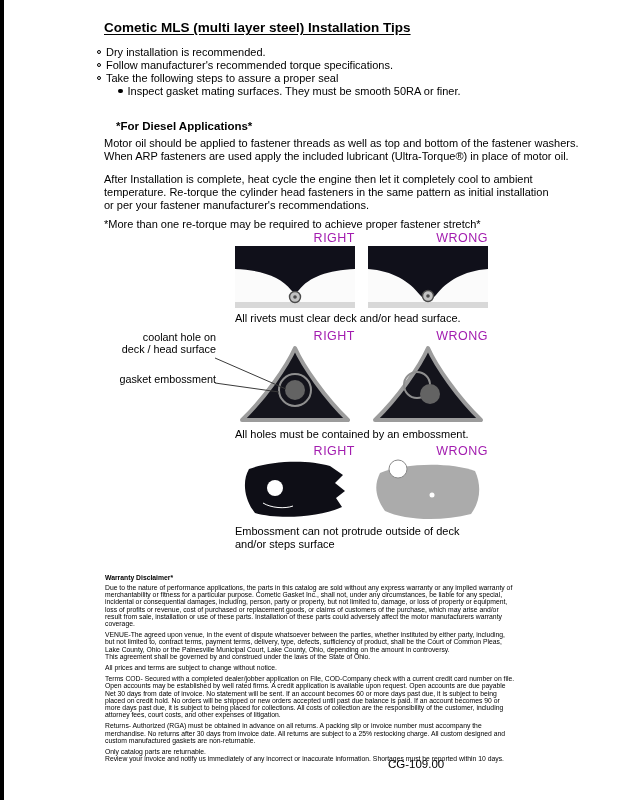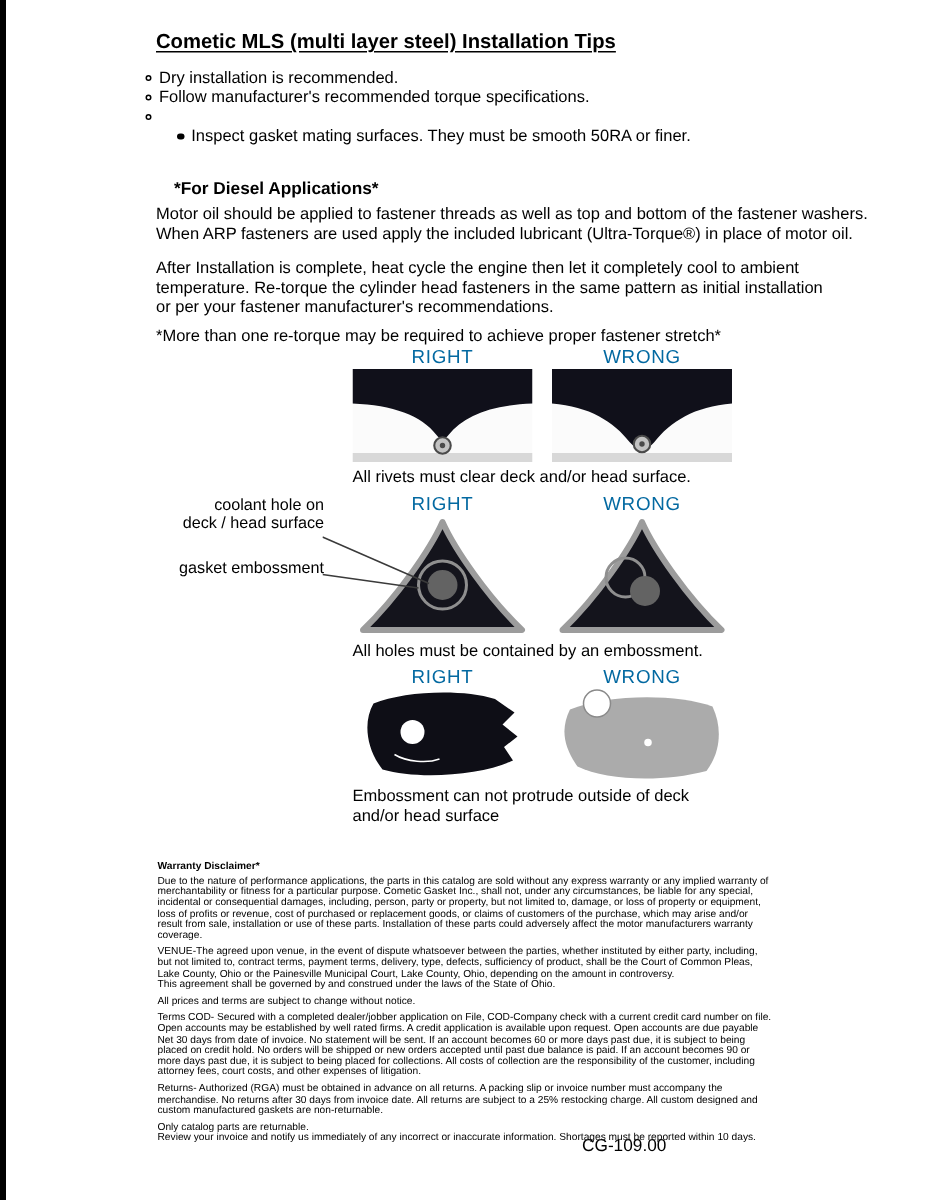--- a/index.html
+++ b/index.html
@@ -22,21 +22,21 @@
   .b2 { width:4.5px; height:4.5px; background:#000; border-radius:50%; margin-right:5px; flex:0 0 auto; }
 
   .diesel-heading { position:absolute; left:116px; top:120px; font-size:11.5px; font-weight:bold; }
   .body-text { position:absolute; left:104px; font-size:11px; line-height:12.9px; white-space:pre-line; width:500px; }
   .para1 { top:137px; }
   .para2 { top:173px; }
   .note  { top:218px; }
 
   .diag-row { position:absolute; left:235px; width:253px; }
   .diag-labels { display:flex; justify-content:space-between; height:15px; }
-  .diag-labels span { width:120px; text-align:center; font-size:12.5px; color:#0369a1; letter-spacing:0.5px; }
+  .diag-labels span { width:120px; text-align:right; font-size:12.5px; color:#a21caf; letter-spacing:0.5px; }
   .diag-images { display:flex; justify-content:space-between; }
   .diag-images svg { display:block; }
   .diag-caption { margin-top:4px; font-size:11px; white-space:pre-line; line-height:12.5px; }
   .row1 { top:231px; }
   .row2 { top:329px; }
   .row3 { top:444px; }
 
   .callout { position:absolute; width:98px; text-align:right; font-size:10.8px; line-height:11.8px; white-space:pre-line; }
   .callout1 { left:118px; top:332px; }
   .callout2 { left:118px; top:374px; }
@@ -60,20 +60,21 @@
     <div class="tip l1">
       <span class="b1"></span>
       <span>Dry installation is recommended.</span>
     </div>
     <div class="tip l1">
       <span class="b1"></span>
       <span>Follow manufacturer's recommended torque specifications.</span>
     </div>
     <div class="tip l1">
       <span class="b1"></span>
+      <span>Take the following steps to assure a proper seal</span>
     </div>
     <div class="tip l2">
       <span class="b2"></span>
       <span>Inspect gasket mating surfaces.  They must be smooth 50RA or finer.</span>
     </div>
   </div>
 
   <div class="diesel-heading">*For Diesel Applications*</div>
   <div class="body-text para1">Motor oil should be applied to fastener threads as well as top and bottom of the fastener washers.
 When ARP fasteners are used apply the included lubricant (Ultra-Torque®) in place of motor oil.</div>
@@ -145,21 +146,21 @@
         <circle cx="40" cy="29" r="8" fill="#ffffff"></circle>
         <path d="M28,44 C36,49 50,50 58,47" stroke="#ffffff" stroke-width="1" fill="none"></path>
       </svg>
       <svg width="120" height="62" viewBox="0 0 120 62">
         <path d="M12,14 C36,4 82,3 107,12 C114,27 112,43 103,55 C72,63 36,61 17,52 C7,38 6,26 12,14 Z" fill="#ababab"></path>
         <circle cx="30" cy="10" r="9" fill="#ffffff" stroke="#8a8a8a" stroke-width="1"></circle>
         <circle cx="64" cy="36" r="2.5" fill="#ffffff"></circle>
       </svg>
     </div>
     <div class="diag-caption">Embossment can not protrude outside of deck
-and/or head surface</div>
+and/or steps surface</div>
   </div>
 
   <div class="warranty">
     <h4>Warranty Disclaimer*</h4>
     <p>Due to the nature of performance applications, the parts in this catalog are sold without any express warranty or any implied warranty of merchantability or fitness for a particular purpose.  Cometic Gasket Inc., shall not, under any circumstances, be liable for any special, incidental or consequential damages, including, person, party or property, but not limited to, damage, or loss of property or equipment, loss of profits or revenue, cost of purchased or replacement goods, or claims of customers of the purchase, which may arise and/or result from sale, installation or use of these parts.  Installation of these parts could adversely affect the motor manufacturers warranty coverage.</p>
     <p>VENUE-The agreed upon venue, in the event of dispute whatsoever between the parties, whether instituted by either party, including, but not limited to, contract terms, payment terms, delivery, type, defects, sufficiency of product, shall be the Court of Common Pleas, Lake County, Ohio or the Painesville Municipal Court, Lake County, Ohio, depending on the amount in controversy.
 This agreement shall be governed by and construed under the laws of the State of Ohio.</p>
     <p>All prices and terms are subject to change without notice.</p>
     <p>Terms COD- Secured with a completed dealer/jobber application on File, COD-Company check with a current credit card number on file.  Open accounts may be established by well rated firms.  A credit application is available upon request.  Open accounts are due payable Net 30 days from date of invoice.  No statement will be sent.  If an account becomes 60 or more days past due, it is subject to being placed on credit hold.  No orders will be shipped or new orders accepted until past due balance is paid.  If an account becomes 90 or more days past due, it is subject to being placed for collections.  All costs of collection are the responsibility of the customer, including attorney fees, court costs, and other expenses of litigation.</p>
     <p>Returns- Authorized (RGA) must be obtained in advance on all returns.  A packing slip or invoice number must accompany the merchandise.  No returns after 30 days from invoice date.  All returns are subject to a 25% restocking charge.  All custom designed and custom manufactured gaskets are non-returnable.</p>

